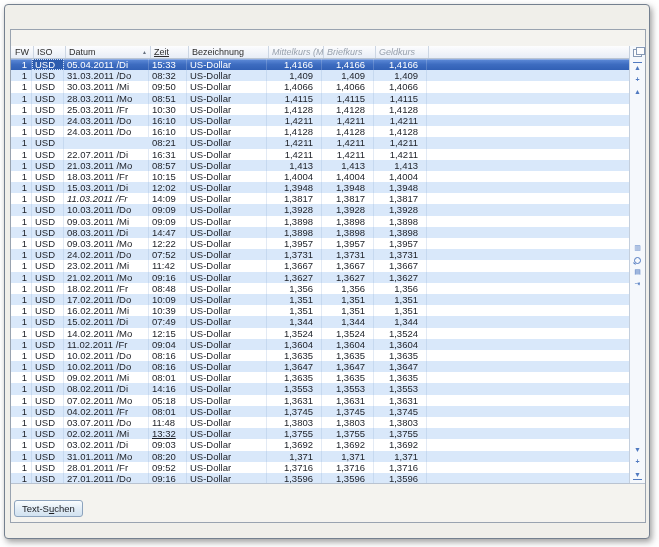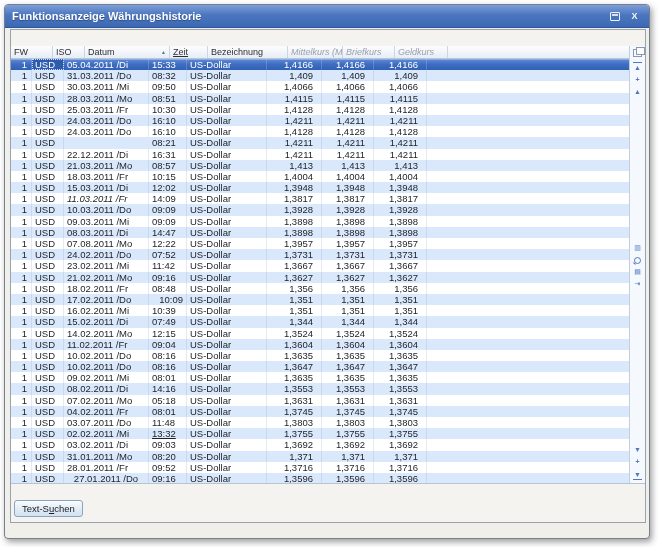--- a/index.html
+++ b/index.html
@@ -104,37 +104,28 @@
     background:linear-gradient(#fafdfe,#e4eef7 45%,#d2e2f0);
     border:1px solid #8da3bd;border-radius:3px;box-sizing:border-box;
   }
   .btn u{text-decoration:underline;}
 </style>
 </head>
 <body>
 
 <div class="window">
 
-  <div class="titlebar">
-    <div class="title">Funktionsanzeige Währungshistorie</div>
-    <div class="tb-btn">
-      <span class="restore-sq"></span>
-    </div>
-    <div class="tb-btn">
-      <span class="close-x">X</span>
-    </div>
-  </div>
 
   <div class="panel">
 
 
     <div class="grid">
       <div class="grid-main">
         <div class="grid-header">
-            <div class="hcell" style="width: 42px;">
+            <div class="hcell" style="width: 23px; justify-content: center;">
               <span>FW</span>
             </div>
             <div class="hcell" style="width: 32px;">
               <span>ISO</span>
             </div>
             <div class="hcell" style="width: 85px;">
               <span>Datum</span>
               <span class="sort-arrow">▲</span>
             </div>
             <div class="hcell" style="width: 38px; text-decoration: underline;">
@@ -241,21 +232,21 @@
               <div class="cell c-zeit" style="width: 38px;">08:21</div>
               <div class="cell c-bezeichnung" style="width: 80px;">US-Dollar</div>
               <div class="cell c-mittelkurs right" style="width: 55px;">1,4211</div>
               <div class="cell c-briefkurs right" style="width: 52px;">1,4211</div>
               <div class="cell c-geldkurs right" style="width: 53px;">1,4211</div>
               <div class="cell c-filler" style="flex: 1 1 0%; border-right: none;"></div>
             </div>
             <div class="row ">
               <div class="cell c-fw" style="width: 21px;">1</div>
               <div class="cell c-iso" style="width: 32px;">USD</div>
-              <div class="cell c-datum" style="width: 85px;">22.12.2011 /Di</div>
+              <div class="cell c-datum" style="width: 85px;">22.07.2011 /Di</div>
               <div class="cell c-zeit" style="width: 38px;">16:31</div>
               <div class="cell c-bezeichnung" style="width: 80px;">US-Dollar</div>
               <div class="cell c-mittelkurs right" style="width: 55px;">1,4211</div>
               <div class="cell c-briefkurs right" style="width: 52px;">1,4211</div>
               <div class="cell c-geldkurs right" style="width: 53px;">1,4211</div>
               <div class="cell c-filler" style="flex: 1 1 0%; border-right: none;"></div>
             </div>
             <div class="row alt">
               <div class="cell c-fw" style="width: 21px;">1</div>
               <div class="cell c-iso" style="width: 32px;">USD</div>
@@ -329,21 +320,21 @@
               <div class="cell c-zeit" style="width: 38px;">14:47</div>
               <div class="cell c-bezeichnung" style="width: 80px;">US-Dollar</div>
               <div class="cell c-mittelkurs right" style="width: 55px;">1,3898</div>
               <div class="cell c-briefkurs right" style="width: 52px;">1,3898</div>
               <div class="cell c-geldkurs right" style="width: 53px;">1,3898</div>
               <div class="cell c-filler" style="flex: 1 1 0%; border-right: none;"></div>
             </div>
             <div class="row ">
               <div class="cell c-fw" style="width: 21px;">1</div>
               <div class="cell c-iso" style="width: 32px;">USD</div>
-              <div class="cell c-datum" style="width: 85px;">07.08.2011 /Mo</div>
+              <div class="cell c-datum" style="width: 85px;">09.03.2011 /Mo</div>
               <div class="cell c-zeit" style="width: 38px;">12:22</div>
               <div class="cell c-bezeichnung" style="width: 80px;">US-Dollar</div>
               <div class="cell c-mittelkurs right" style="width: 55px;">1,3957</div>
               <div class="cell c-briefkurs right" style="width: 52px;">1,3957</div>
               <div class="cell c-geldkurs right" style="width: 53px;">1,3957</div>
               <div class="cell c-filler" style="flex: 1 1 0%; border-right: none;"></div>
             </div>
             <div class="row alt">
               <div class="cell c-fw" style="width: 21px;">1</div>
               <div class="cell c-iso" style="width: 32px;">USD</div>
@@ -385,21 +376,21 @@
               <div class="cell c-bezeichnung" style="width: 80px;">US-Dollar</div>
               <div class="cell c-mittelkurs right" style="width: 55px;">1,356</div>
               <div class="cell c-briefkurs right" style="width: 52px;">1,356</div>
               <div class="cell c-geldkurs right" style="width: 53px;">1,356</div>
               <div class="cell c-filler" style="flex: 1 1 0%; border-right: none;"></div>
             </div>
             <div class="row alt">
               <div class="cell c-fw" style="width: 21px;">1</div>
               <div class="cell c-iso" style="width: 32px;">USD</div>
               <div class="cell c-datum" style="width: 85px;">17.02.2011 /Do</div>
-              <div class="cell c-zeit" style="width: 38px; text-align: right;">10:09</div>
+              <div class="cell c-zeit" style="width: 38px;">10:09</div>
               <div class="cell c-bezeichnung" style="width: 80px;">US-Dollar</div>
               <div class="cell c-mittelkurs right" style="width: 55px;">1,351</div>
               <div class="cell c-briefkurs right" style="width: 52px;">1,351</div>
               <div class="cell c-geldkurs right" style="width: 53px;">1,351</div>
               <div class="cell c-filler" style="flex: 1 1 0%; border-right: none;"></div>
             </div>
             <div class="row ">
               <div class="cell c-fw" style="width: 21px;">1</div>
               <div class="cell c-iso" style="width: 32px;">USD</div>
               <div class="cell c-datum" style="width: 85px;">16.02.2011 /Mi</div>
@@ -560,21 +551,21 @@
               <div class="cell c-zeit" style="width: 38px;">09:52</div>
               <div class="cell c-bezeichnung" style="width: 80px;">US-Dollar</div>
               <div class="cell c-mittelkurs right" style="width: 55px;">1,3716</div>
               <div class="cell c-briefkurs right" style="width: 52px;">1,3716</div>
               <div class="cell c-geldkurs right" style="width: 53px;">1,3716</div>
               <div class="cell c-filler" style="flex: 1 1 0%; border-right: none;"></div>
             </div>
             <div class="row alt">
               <div class="cell c-fw" style="width: 21px;">1</div>
               <div class="cell c-iso" style="width: 32px;">USD</div>
-              <div class="cell c-datum" style="width: 85px; text-align: center;">27.01.2011 /Do</div>
+              <div class="cell c-datum" style="width: 85px;">27.01.2011 /Do</div>
               <div class="cell c-zeit" style="width: 38px;">09:16</div>
               <div class="cell c-bezeichnung" style="width: 80px;">US-Dollar</div>
               <div class="cell c-mittelkurs right" style="width: 55px;">1,3596</div>
               <div class="cell c-briefkurs right" style="width: 52px;">1,3596</div>
               <div class="cell c-geldkurs right" style="width: 53px;">1,3596</div>
               <div class="cell c-filler" style="flex: 1 1 0%; border-right: none;"></div>
             </div>
           </div>
       </div>
       <div class="grid-strip">

